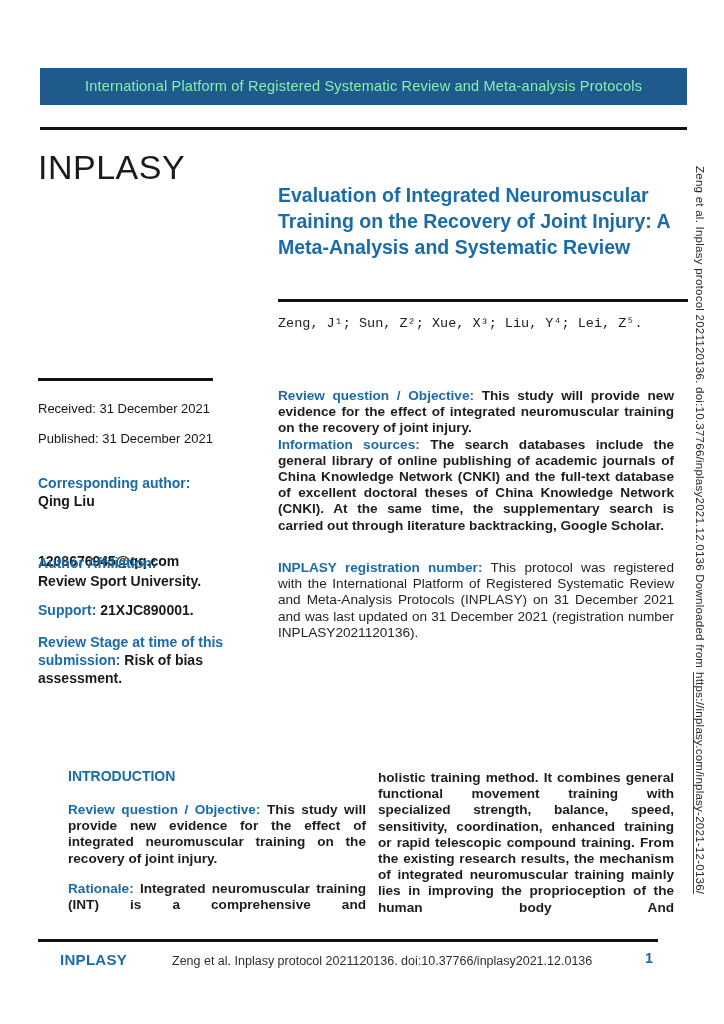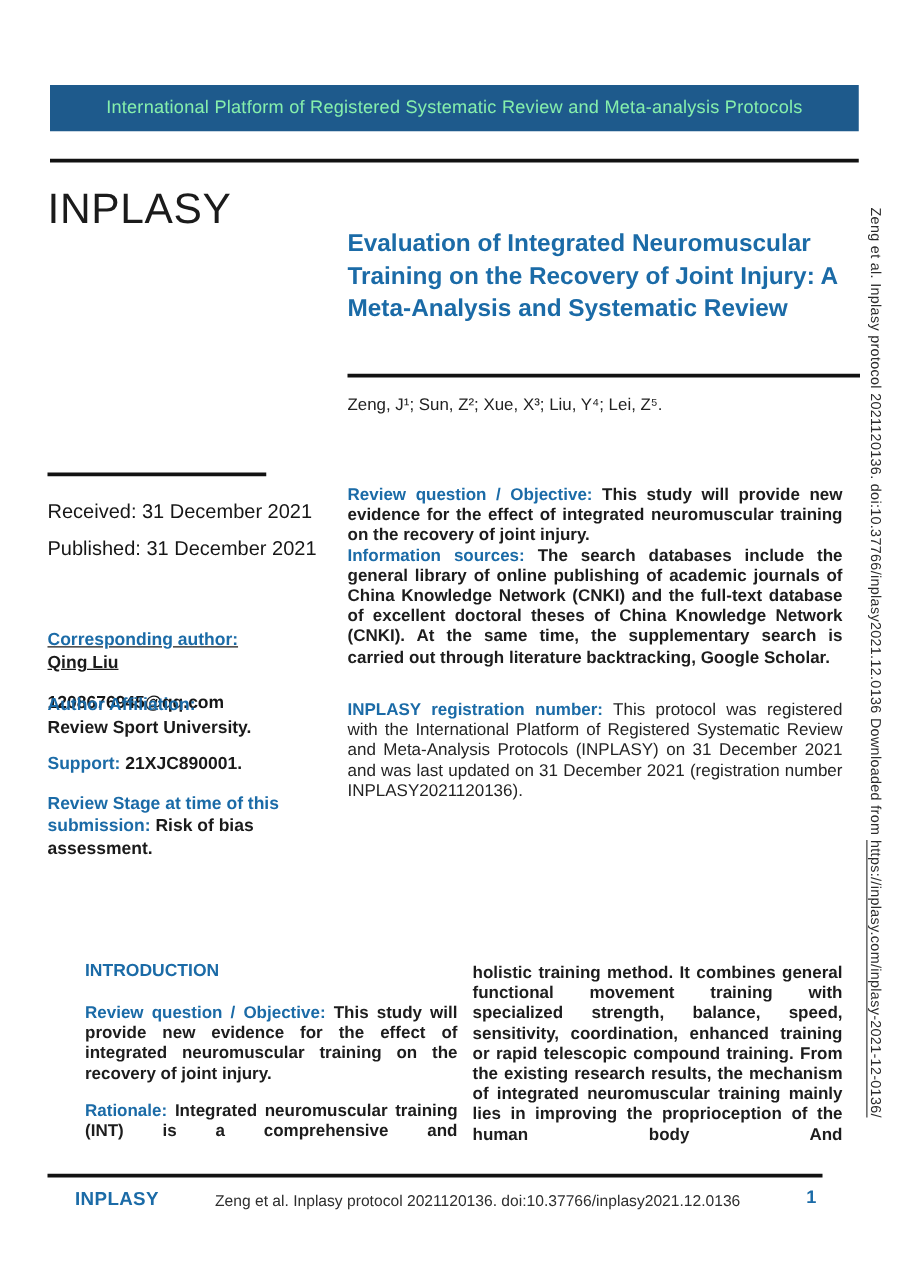--- a/index.html
+++ b/index.html
@@ -14,32 +14,32 @@
   .rule-top { left:40px; top:127px; width:647px; height:3px; }
   .rule-authors { left:278px; top:299px; width:410px; height:3px; }
   .rule-left { left:38px; top:378px; width:175px; height:2.5px; }
   .rule-footer { left:38px; top:939px; width:620px; height:3px; }
 
   .masthead { position:absolute; left:38px; top:146px; font-size:34px; line-height:42px;
               color:#1b1b1b; letter-spacing:0.5px; }
 
   .tocite { position:absolute; left:38px; top:240px; width:184px;
             font-size:13.5px; line-height:17.5px; color:#161616; }
-  .dateline { position:absolute; left:38px; font-size:16px; color:#161616; }
+  .dateline { position:absolute; left:38px; font-size:13px; color:#161616; }
   .received { top:401px; } .published { top:431px; }
 
   .leftblock { position:absolute; left:38px; width:198px; font-size:14px; line-height:18px; font-weight:bold; }
   .blue { color:#1b6ba7; }
-  .corr { top:502px;text-decoration:underline; } .email-b { top:521px;margin-top:31px; } .affil { top:554px; }
+  .corr { top:474px; } .email-b { top:521px;margin-top:31px; } .affil { top:554px; }
   .support { top:601px; } .stage { top:633px; }
   .email-b a { color:#161616; text-decoration:none; }
 
   .title { position:absolute; left:278px; top:182px; width:402px;
            font-size:19.5px; line-height:26px; font-weight:bold; color:#1b6ba7; }
-  .authors { position:absolute; left:278px; top:316px; width:400px; font-size:13.5px; color:#222; }
+  .authors { position:absolute; left:278px; top:316px; width:400px; font-size:13.5px; color:#222;font-family:Liberation Mono, monospace; }
 
   .absbody { position:absolute; left:278px; width:396px; text-align:justify;
              font-size:13.6px; line-height:16.2px; }
   .abs1 { top:388px; font-weight:bold; color:#1d1d1d; }
   .reg  { top:560px; font-weight:normal; color:#242424; }
   .lbl { color:#1b6ba7; font-weight:bold; }
 
   .intro-head { position:absolute; left:68px; top:768px; font-size:14px; font-weight:bold; color:#1b6ba7; }
   .icol { position:absolute; text-align:justify; font-size:13.6px; line-height:16.2px;
           font-weight:bold; color:#1d1d1d; }

